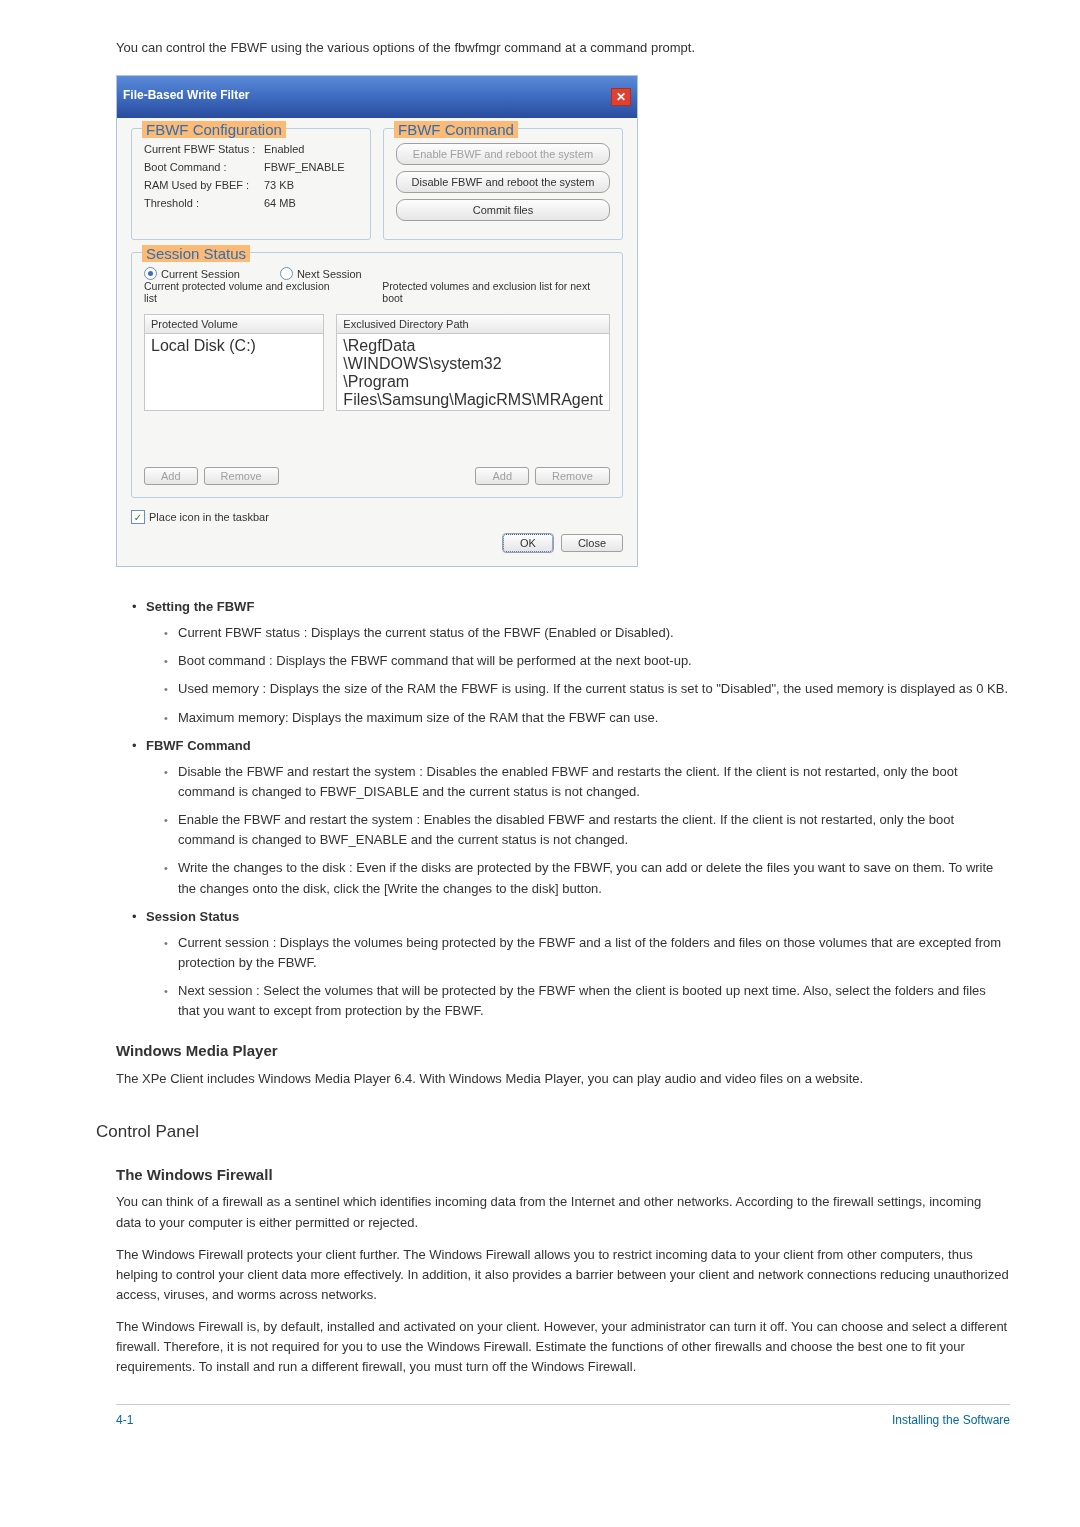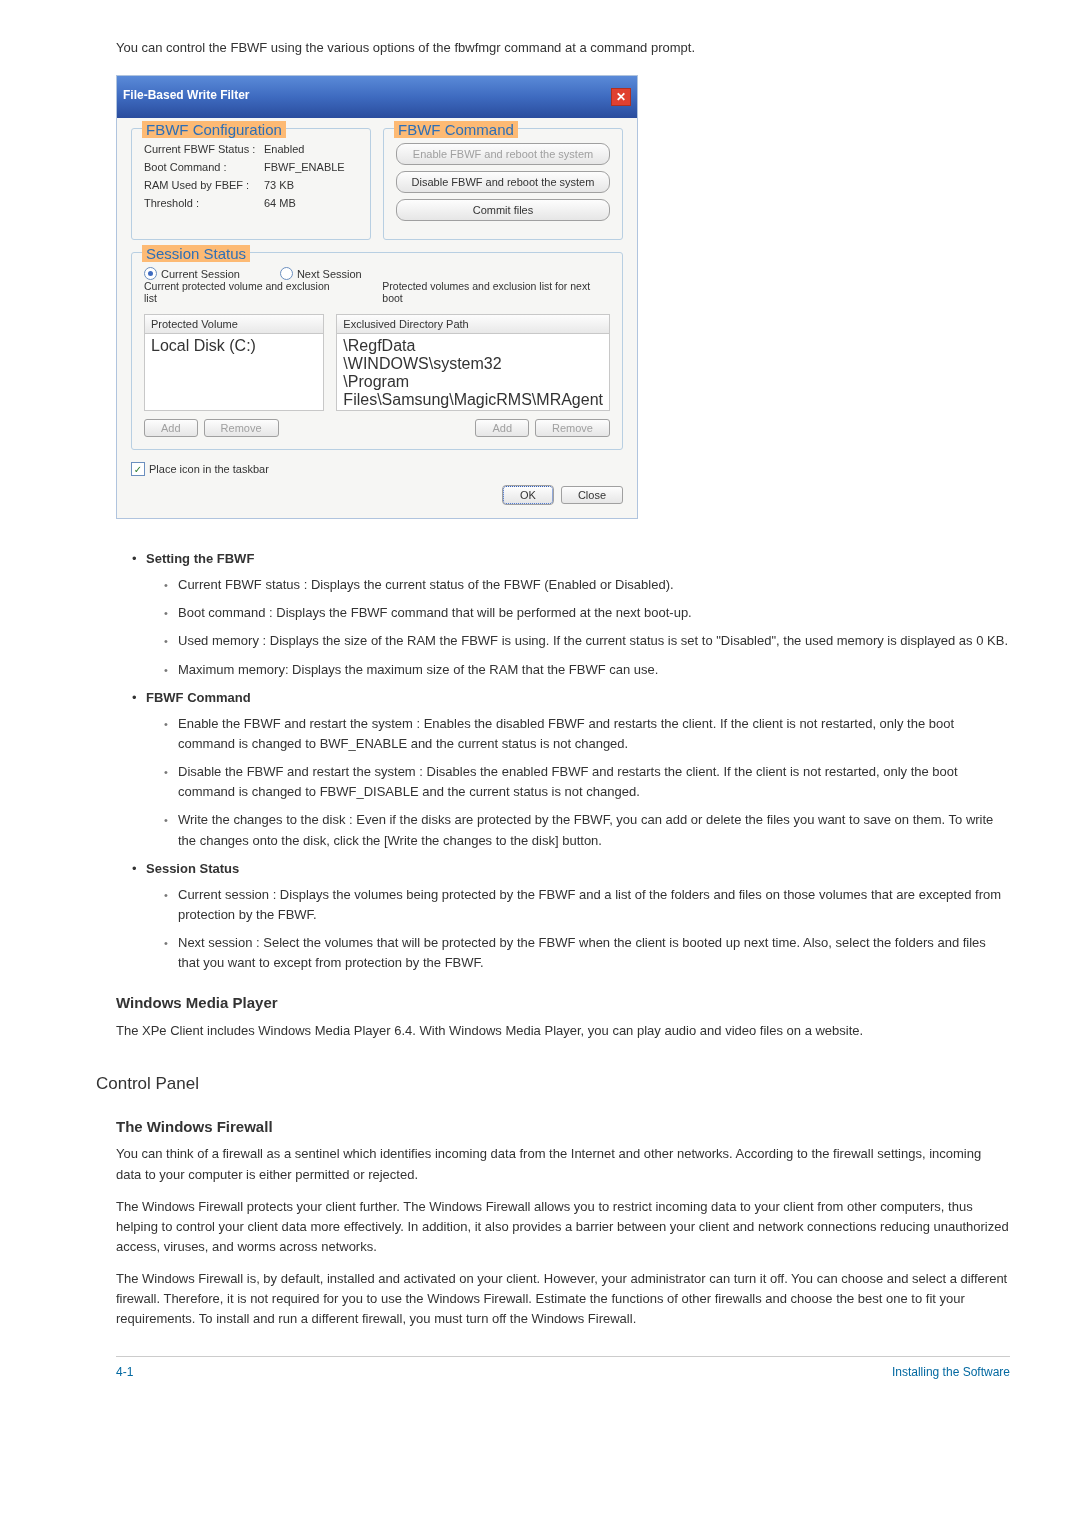--- a/index.html
+++ b/index.html
@@ -142,20 +142,21 @@
   }
   .btn-row-pair {
     display: flex;
     gap: 12px;
     margin-top: 8px;
   }
   .btn-row-half {
     flex: 1;
     display: flex;
     gap: 6px;
+    margin-top: 48px;
   }
   .checkbox-row {
     display: flex;
     align-items: center;
     gap: 4px;
     margin-top: 4px;
   }
   .chk {
     width: 12px; height: 12px; border: 1px solid #6b8fbf; background:#fff;
     display:inline-flex;align-items:center;justify-content:center;font-size:10px;color:#2a7a2a;
@@ -299,22 +300,22 @@
         <ul class="inner">
           <li>Current FBWF status : Displays the current status of the FBWF (Enabled or Disabled).</li>
           <li>Boot command : Displays the FBWF command that will be performed at the next boot-up.</li>
           <li>Used memory : Displays the size of the RAM the FBWF is using. If the current status is set to "Disabled", the used memory is displayed as 0 KB.</li>
           <li>Maximum memory: Displays the maximum size of the RAM that the FBWF can use.</li>
         </ul>
       </li>
       <li>
         <span class="bold">FBWF Command</span>
         <ul class="inner">
+          <li>Disable the FBWF and restart the system : Disables the enabled FBWF and restarts the client. If the client is not restarted, only the boot command is changed to FBWF_DISABLE and the current status is not changed.</li>
           <li>Enable the FBWF and restart the system : Enables the disabled FBWF and restarts the client. If the client is not restarted, only the boot command is changed to BWF_ENABLE and the current status is not changed.</li>
-          <li>Disable the FBWF and restart the system : Disables the enabled FBWF and restarts the client. If the client is not restarted, only the boot command is changed to FBWF_DISABLE and the current status is not changed.</li>
           <li>Write the changes to the disk : Even if the disks are protected by the FBWF, you can add or delete the files you want to save on them. To write the changes onto the disk, click the [Write the changes to the disk] button.</li>
         </ul>
       </li>
       <li>
         <span class="bold">Session Status</span>
         <ul class="inner">
           <li>Current session : Displays the volumes being protected by the FBWF and a list of the folders and files on those volumes that are excepted from protection by the FBWF.</li>
           <li>Next session : Select the volumes that will be protected by the FBWF when the client is booted up next time. Also, select the folders and files that you want to except from protection by the FBWF.</li>
         </ul>
       </li>

